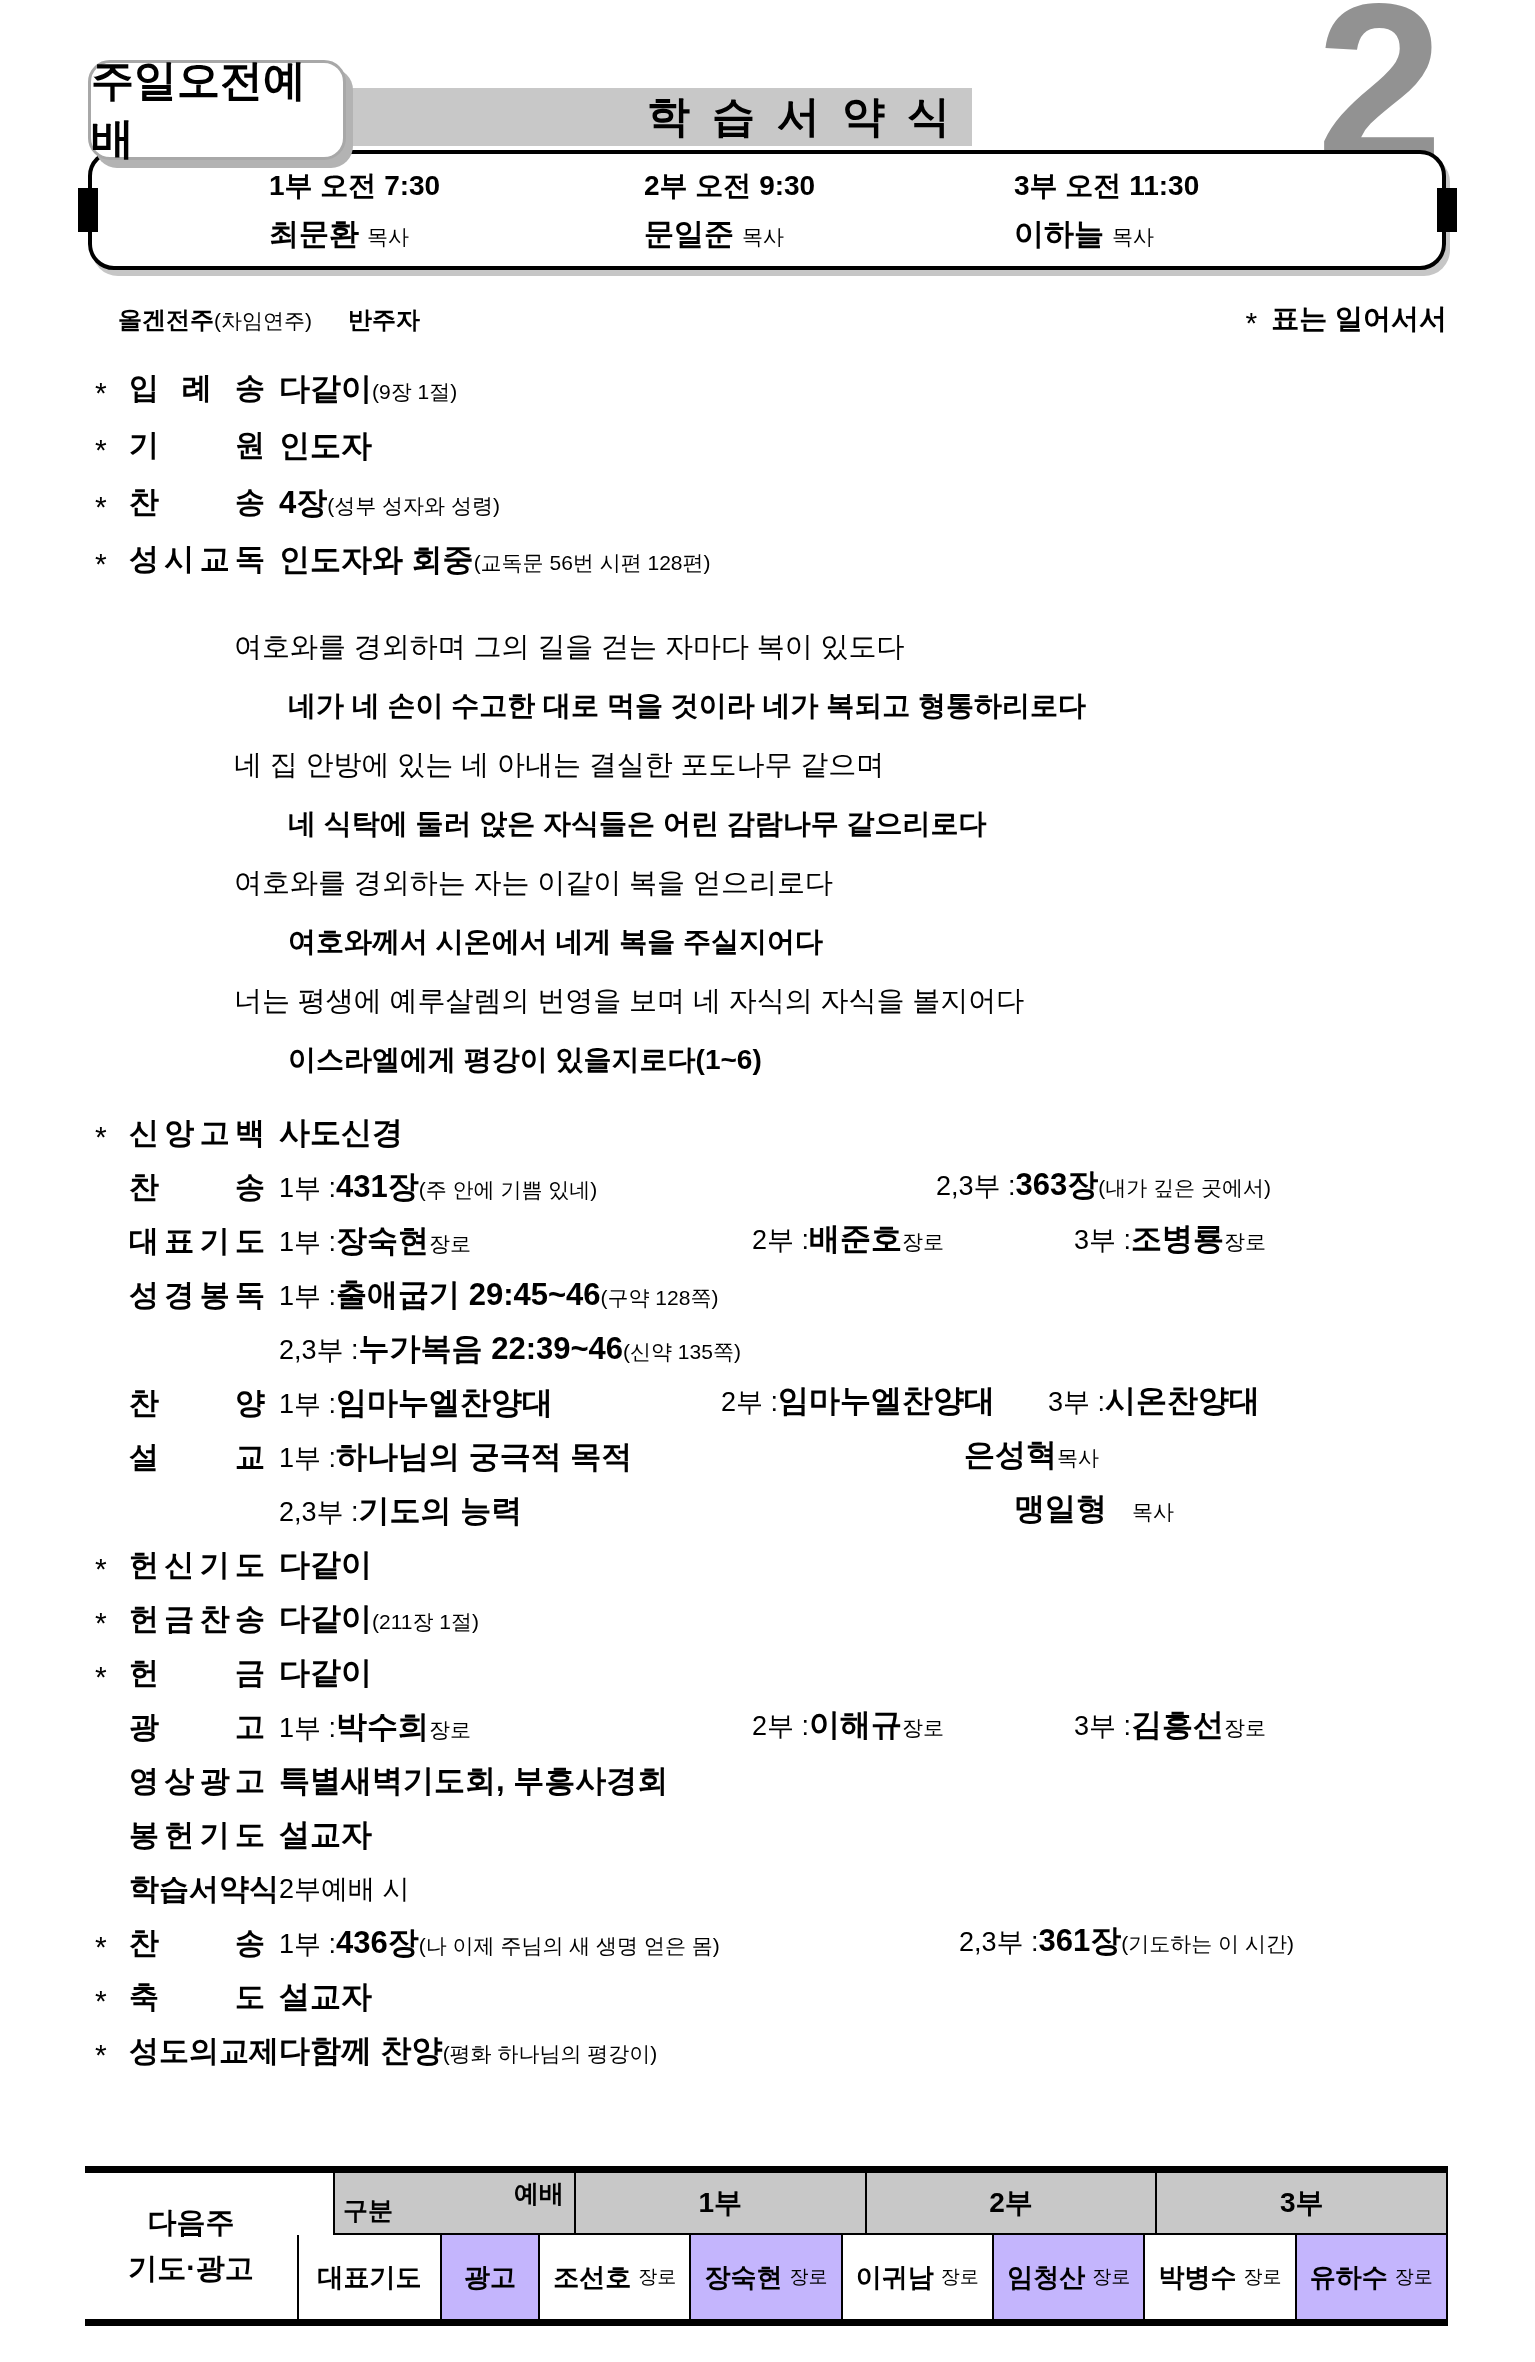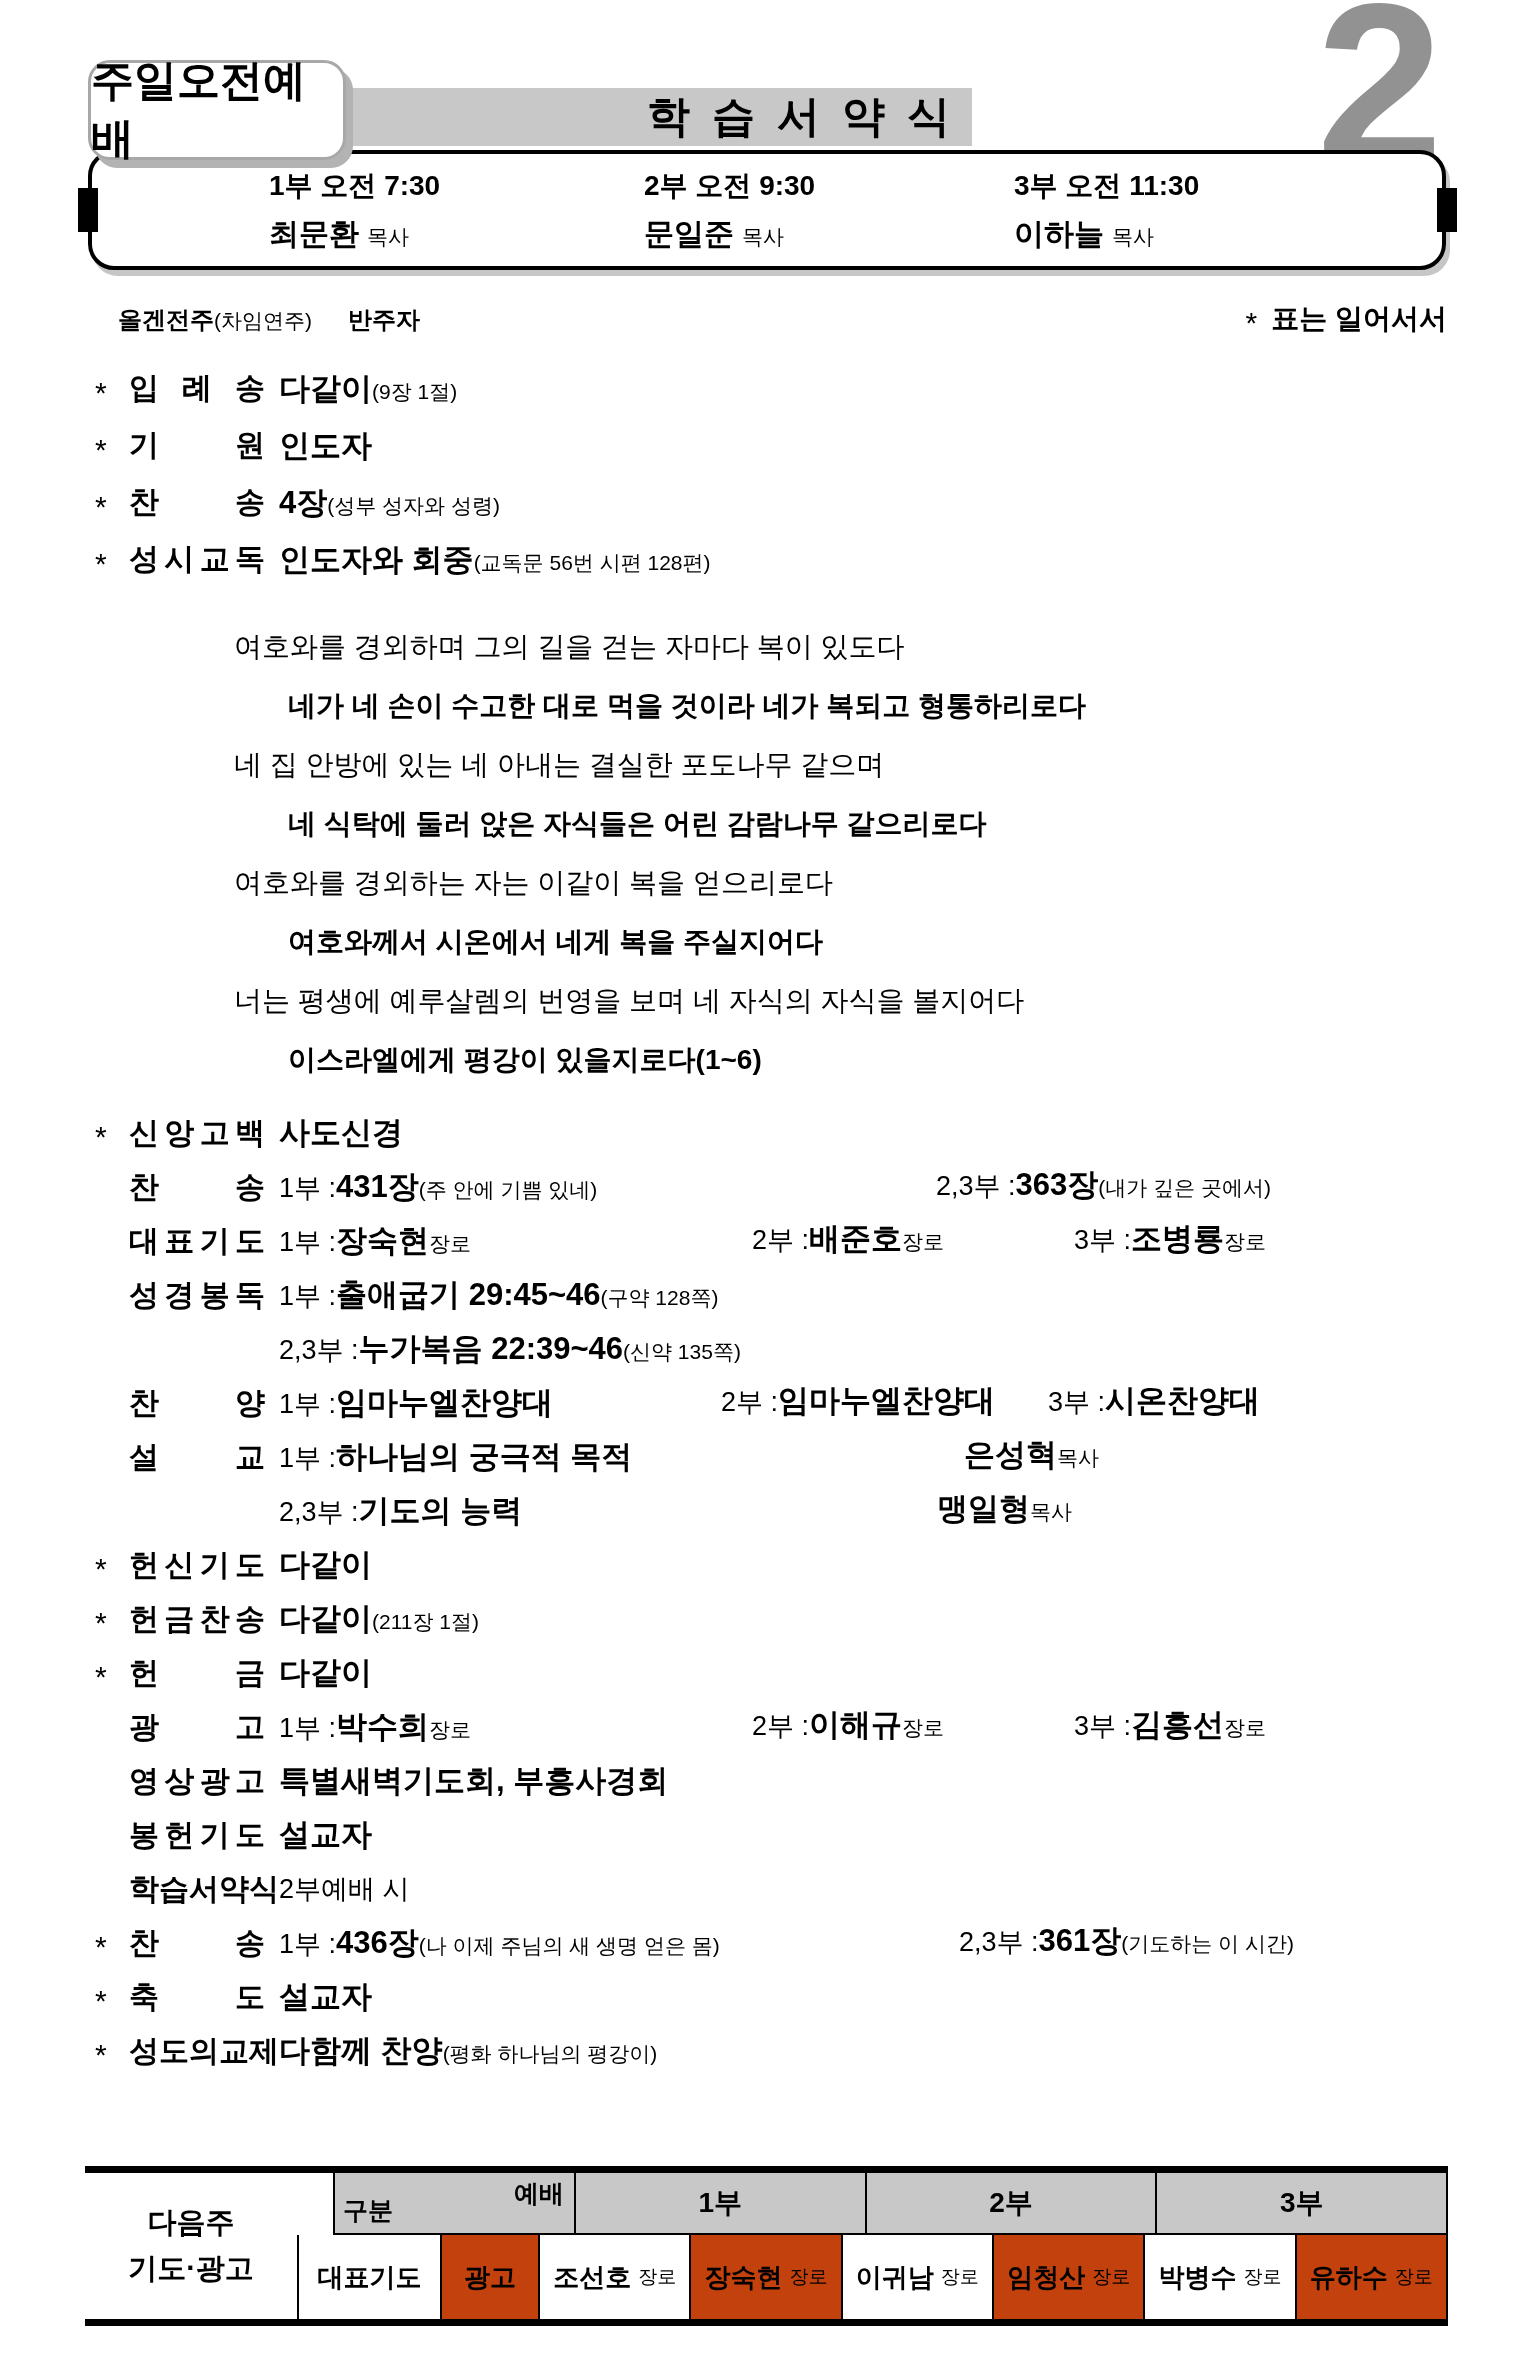--- a/index.html
+++ b/index.html
@@ -77,21 +77,21 @@
   .nt-diag{width:241px;position:relative;flex-shrink:0;
     background:linear-gradient(to bottom right,#c8c8c8 calc(50% - 2px),#000 calc(50% - 2px),#000 calc(50% + 2px),#c8c8c8 calc(50% + 2px));}
   .nt-diag .d-top{position:absolute;top:4px;right:10px;font-size:25px;font-weight:bold;}
   .nt-diag .d-bot{position:absolute;bottom:6px;left:8px;font-size:25px;font-weight:bold;}
   .nt-part{flex:1;}
   .nt-b-fixed1{width:143px;flex-shrink:0;font-size:26px;font-weight:bold;}
   .nt-b-fixed2{width:98px;flex-shrink:0;font-size:26px;font-weight:bold;}
   .nt-b-name{flex:1;gap:7px;}
   .nt-b-name .nm{font-size:26px;font-weight:bold;}
   .nt-b-name .rl{font-size:19px;}
-  .shade{background:#c2410c;}
+  .shade{background:#c4b5fd;}
 </style>
 </head>
 <body>
 
 <div class="title-box">
   <span>주일오전예배</span>
 </div>
 <div class="title-bar">
   <span>학습서약식</span>
 </div>
@@ -293,21 +293,21 @@
         <span class="seg-note"> 목사</span>
       </span>
     </div>
     <div class="order-row">
       <span class="o-star"></span>
       <span class="o-label"></span>
       <span class="o-content">
         <span class="seg-plain">2,3부 : </span>
         <span class="seg-strong">기도의 능력</span>
       </span>
-      <span class="group-abs" style="left: 852px;">
+      <span class="group-abs" style="left: 929px; gap: 25px;">
         <span class="seg-strong">맹일형</span>
         <span class="seg-note"> 목사</span>
       </span>
     </div>
     <div class="order-row">
       <span class="o-star">*</span>
       <span class="o-label">
         <span>헌</span>
         <span>신</span>
         <span>기</span>

